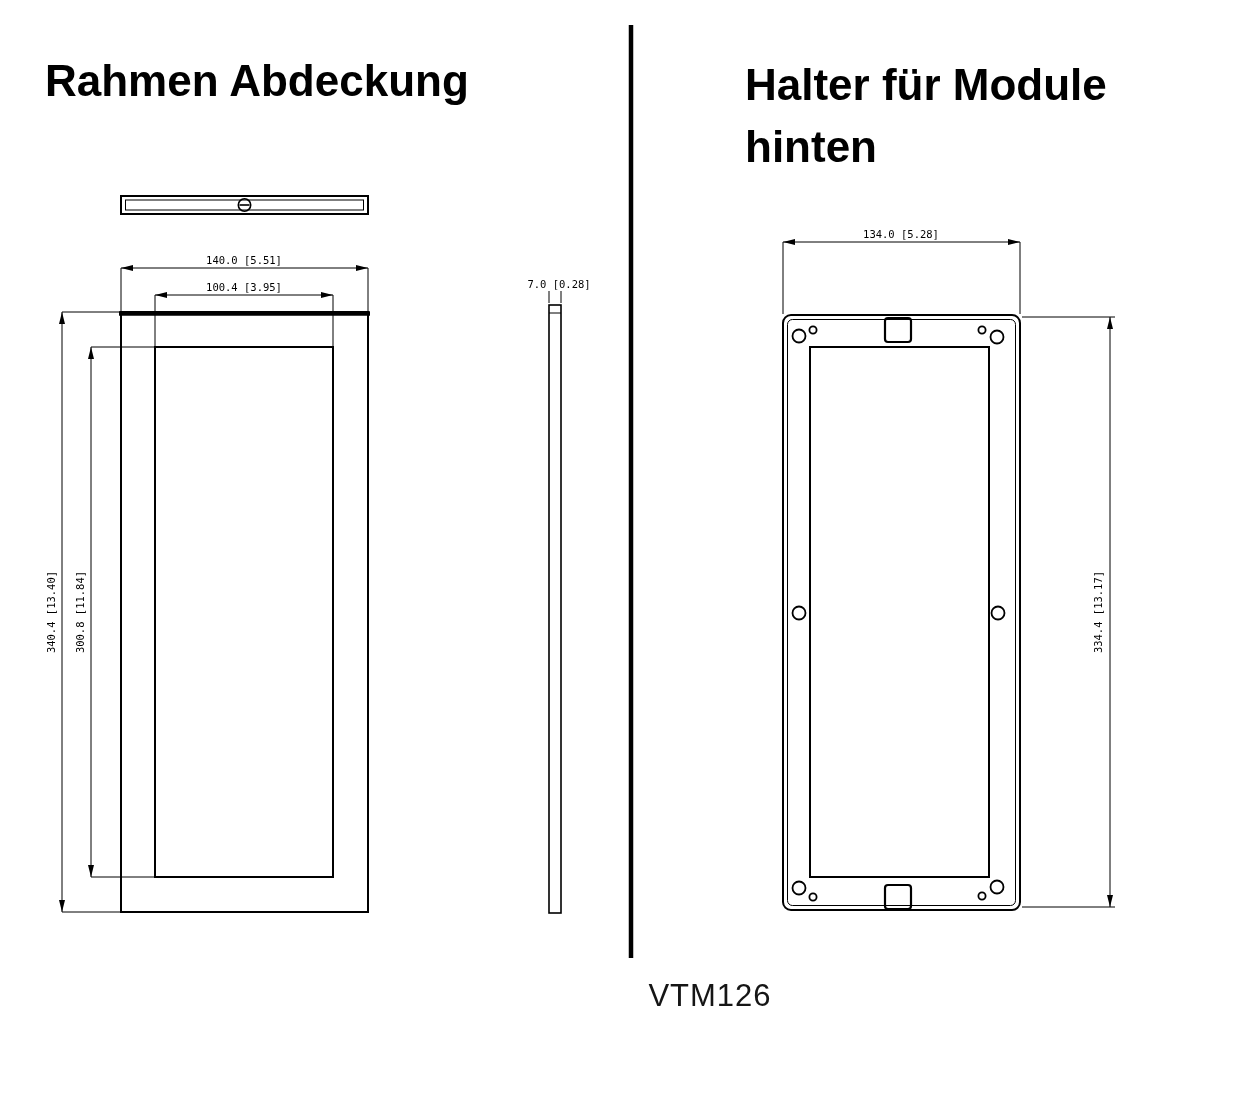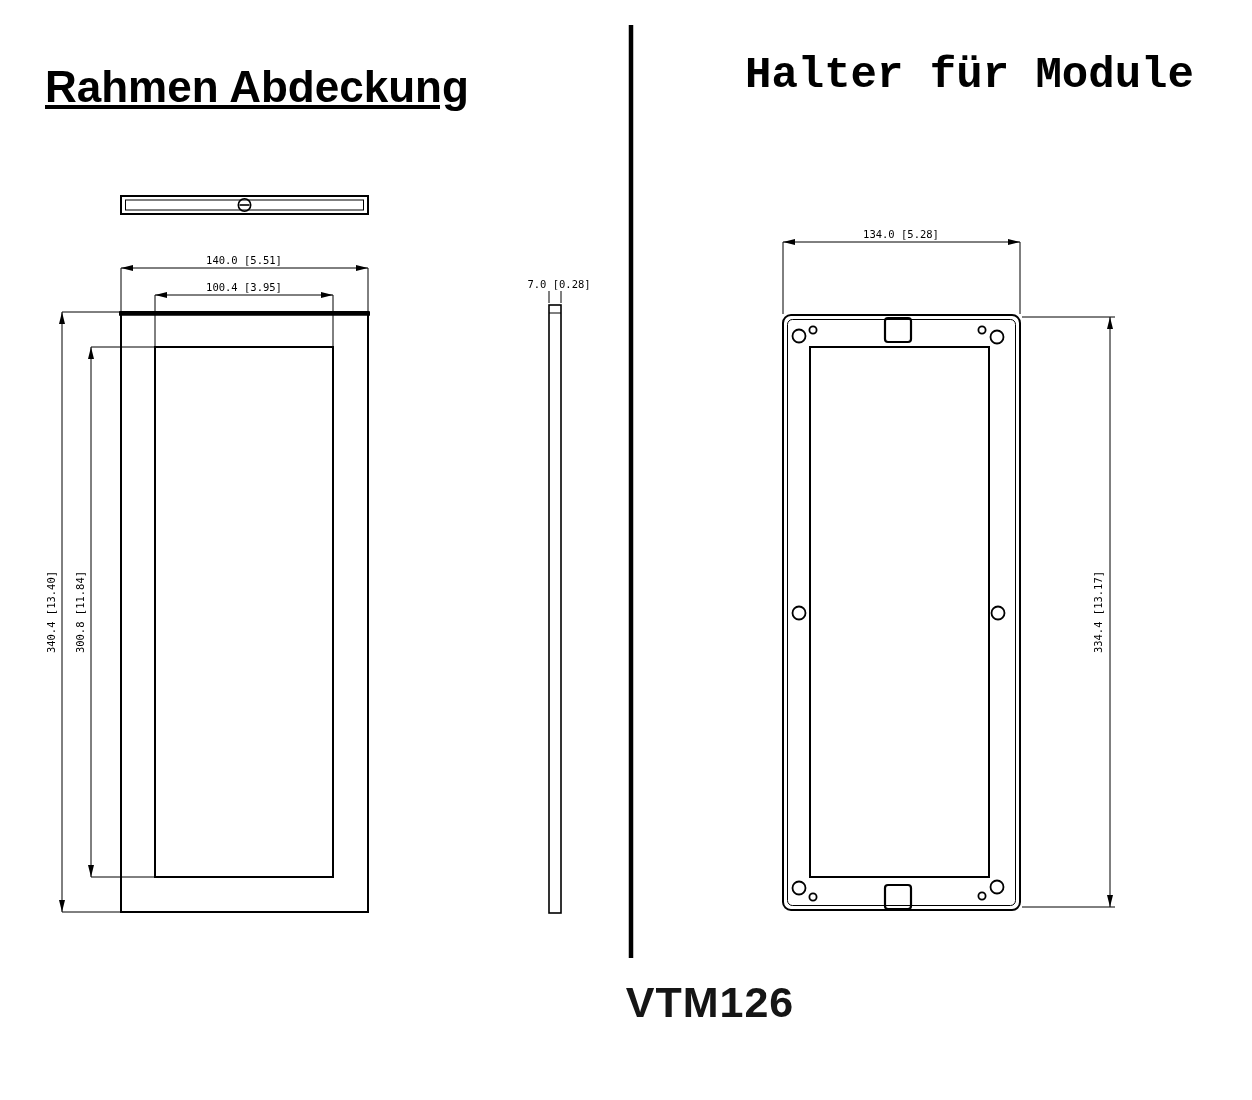--- a/index.html
+++ b/index.html
@@ -17,58 +17,59 @@
   .panel-title {
     position: absolute;
     font-family: "Liberation Sans", sans-serif;
     font-weight: bold;
     font-size: 44px;
     line-height: 62px;
     color: #000000;
     letter-spacing: 0px;
     white-space: nowrap;
   }
-  .panel-title.left  { left: 45px;  top: 56px; text-decoration: underline; }
-  .panel-title.right { left: 745px; top: 44px; font-family: Liberation Mono, monospace; }
+  .panel-title.left  { left: 45px;  top: 50px; }
+  .panel-title.right { left: 745px; top: 54px; }
 
   .drawing-svg {
     position: absolute;
     left: 0; top: 0;
     width: 1252px; height: 1100px;
   }
 
   .dim-text {
     font-family: "DejaVu Sans Mono", monospace;
     font-size: 10.5px;
     fill: #000000;
   }
 
   .product-code {
     position: absolute;
     left: 560px; top: 978px;
     width: 300px;
     text-align: center;
     font-family: "Liberation Sans", sans-serif;
-    font-weight: bold;
-    font-size: 43px;
+    font-weight: normal;
+    font-size: 31px;
     color: #151515;
     letter-spacing: 1px;
   }
 </style>
 </head>
 <body>
 
 <div class="page">
 
   <div class="panel-title left">
     <div>Rahmen Abdeckung</div>
   </div>
 
   <div class="panel-title right">
     <div>Halter für Module</div>
+    <div>hinten</div>
   </div>
 
   <svg class="drawing-svg" viewBox="0 0 1252 1100">
     <defs>
       <marker id="arr" viewBox="0 0 12 8" refX="12" refY="4" markerWidth="12" markerHeight="8" orient="auto-start-reverse" markerUnits="userSpaceOnUse">
         <path d="M0,1 L12,4 L0,7 Z" fill="#000000"></path>
       </marker>
     </defs>
 
     <line x1="631" y1="25" x2="631" y2="958" stroke="#000" stroke-width="4.5"></line>

